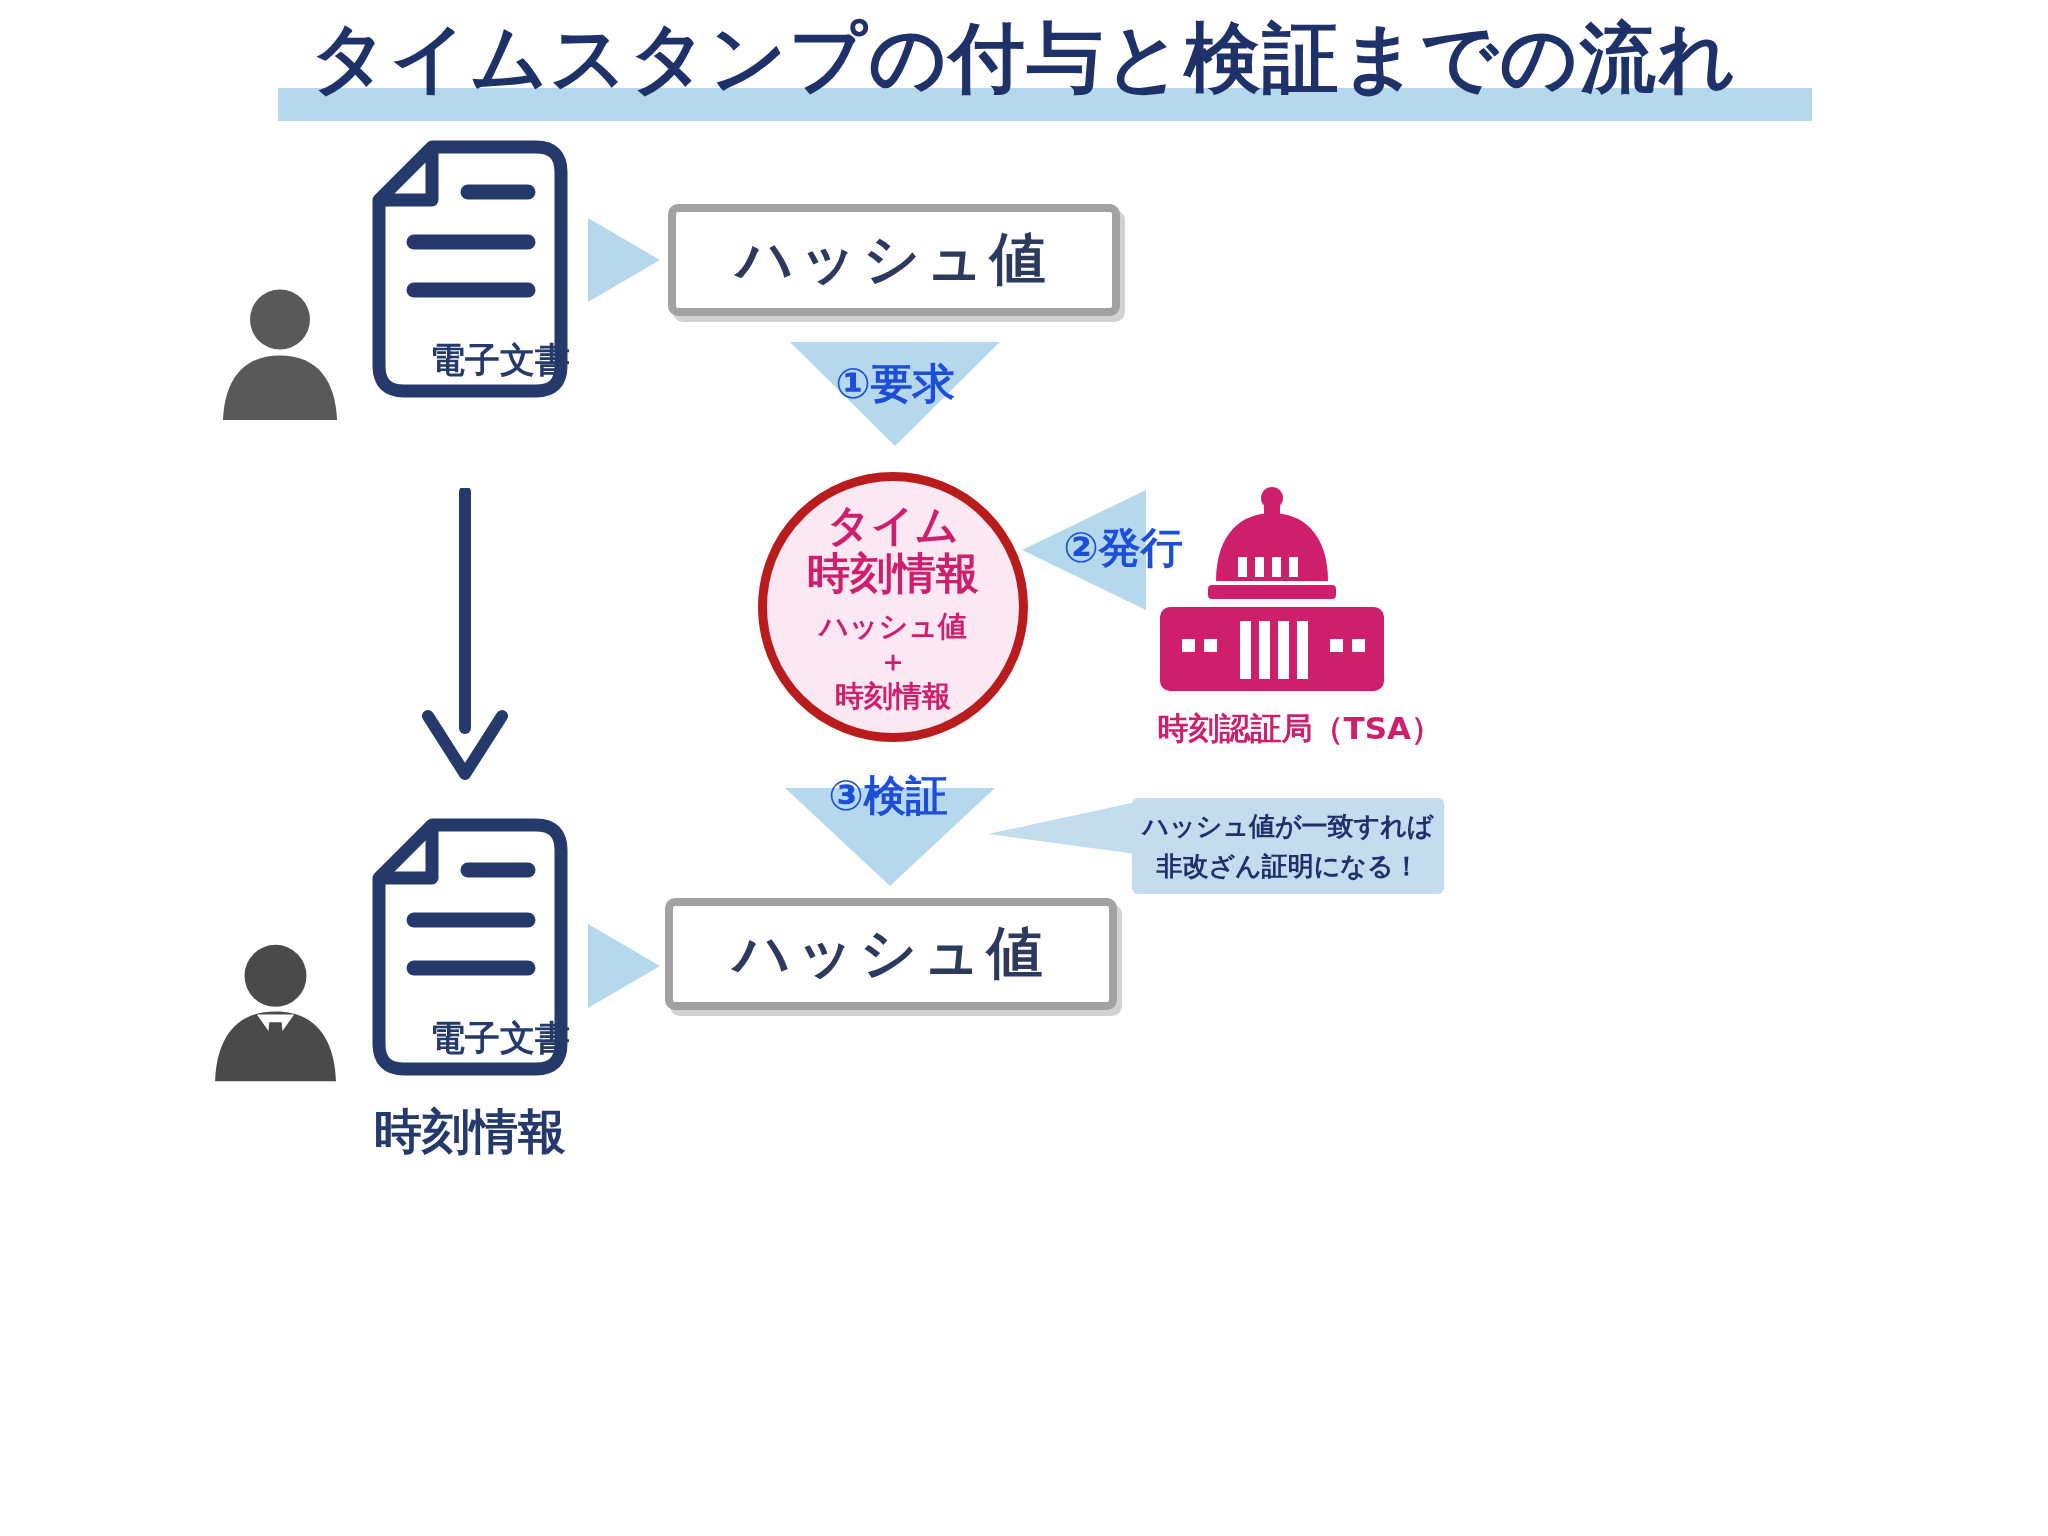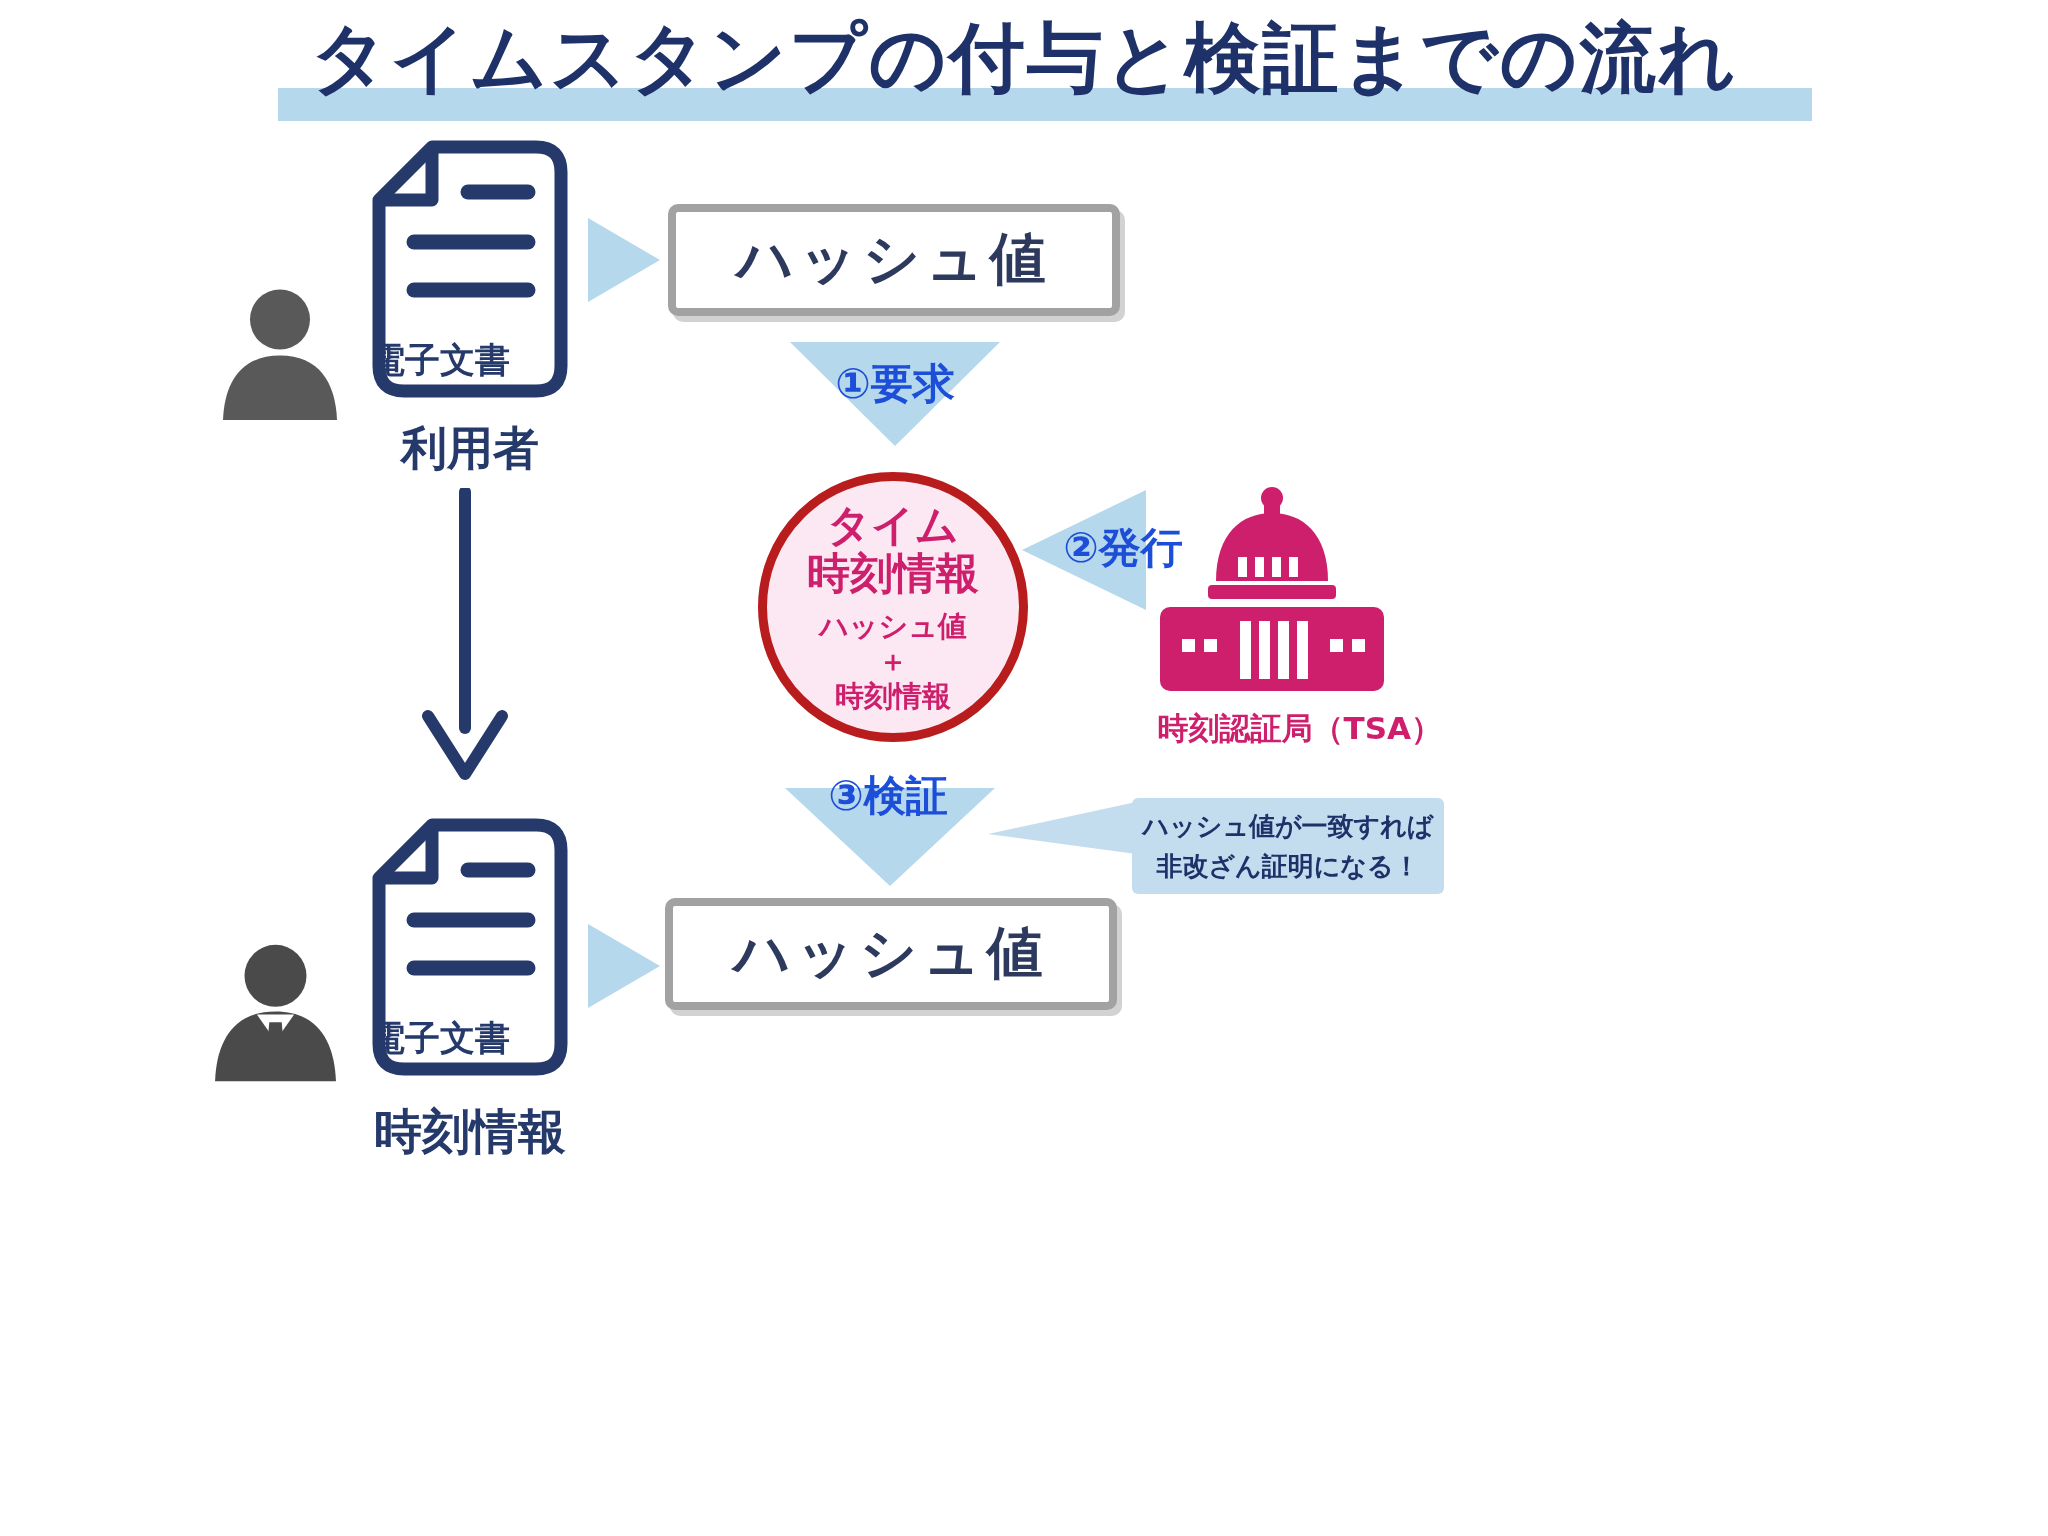--- a/index.html
+++ b/index.html
@@ -11,21 +11,21 @@
   
   .title-bar{position:absolute;left:278px;top:88px;width:1534px;height:33px;background:#b5d8ec;z-index:1;}
   .title{
     position:absolute;left:0;top:14px;width:2048px;margin:0;text-align:center;
     font-size:76px;font-weight:800;color:#1e3168;letter-spacing:2px;z-index:2;line-height:1.15;
   }
   
   .doc{position:absolute;width:200px;height:262px;z-index:3;}
   .doc svg{position:absolute;left:0;top:0;width:100%;height:100%;}
   .doc-label{
-    position:absolute;left:0;bottom:16px;width:100%;text-align:left;
+    position:absolute;left:0;bottom:16px;width:100%;text-align:right;
     font-size:35px;font-weight:800;color:#253a6b;z-index:4;
   }
   
   .person{position:absolute;z-index:2;}
   .person svg{width:100%;height:100%;}
   
   .actor-label{
     position:absolute;text-align:center;font-weight:800;color:#253a6b;z-index:3;
   }
   .user-label{left:355px;top:418px;width:230px;font-size:46px;}
@@ -96,21 +96,20 @@
     <svg viewBox="0 0 200 262">
       <path d="M62 9 H166 Q191 9 191 34 V228 Q191 253 166 253 H34 Q9 253 9 228 V62 Z" fill="#ffffff" stroke="#253a6b" stroke-width="13" stroke-linejoin="round"></path>
       <path d="M62 9 V62 H9" fill="none" stroke="#253a6b" stroke-width="13" stroke-linejoin="round"></path>
       <line x1="98" y1="54" x2="158" y2="54" stroke="#253a6b" stroke-width="15" stroke-linecap="round"></line>
       <line x1="44" y1="104" x2="158" y2="104" stroke="#253a6b" stroke-width="15" stroke-linecap="round"></line>
       <line x1="44" y1="152" x2="158" y2="152" stroke="#253a6b" stroke-width="15" stroke-linecap="round"></line>
     </svg>
     <span class="doc-label">電子文書</span>
   </div>
 
-  <div class="actor-label user-label">利用者</div>
 
   <div class="tri" style="left:588px;top:218px;width:72px;height:84px;">
     <svg viewBox="0 0 72 84">
         <polygon points="0,0 72,42 0,84" fill="#b5d8ec"></polygon>
       </svg>
   </div>
 
   <div class="hash-box hash-top">
     <span>ハッシュ値</span>
   </div>

